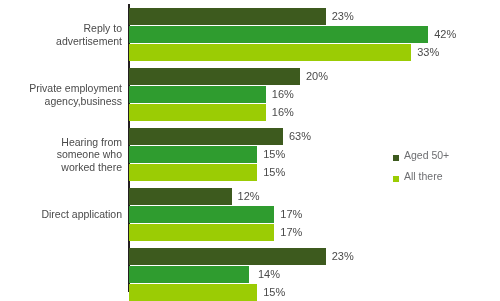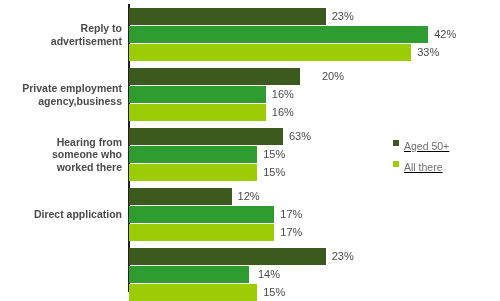--- a/index.html
+++ b/index.html
@@ -29,21 +29,21 @@
     height: 301px;
   }
   .cat-label {
     position: absolute;
     right: 0;
     width: 118px;
     text-align: right;
     color: #4a4a4a;
     font-size: 10.5px;
     line-height: 12.5px;
-    font-weight: bold;
+    font-weight: normal;
     white-space: pre-line;
   }
 
   
   .plot {
     position: absolute;
     left: 128px;
     top: 0;
     right: 0;
     height: 301px;
@@ -72,23 +72,22 @@
 
   
   .legend {
     position: absolute;
     left: 393px;
     top: 140px;
     width: 100px;
   }
   .legend-row {
     display: flex;
-    align-items: flex-start;
+    align-items: flex-end;
     height: 21px;
-    text-decoration: underline;
   }
   .legend-swatch {
     width: 6px;
     height: 6px;
     margin-right: 5px;
     flex: 0 0 auto;
   }
   .legend-text {
     font-size: 10.5px;
     color: #6d6e71;
@@ -113,21 +112,21 @@
 
   <div class="plot">
     <div class="axis-line"></div>
   <div class="bar" style="top: 8px; width: 196.65px; background: rgb(61, 90, 30);"></div>
       <div class="bar-value" style="top: 8px; left: 203.65px;">23%</div>
       <div class="bar" style="top: 26px; width: 299.25px; background: rgb(47, 156, 47);"></div>
       <div class="bar-value" style="top: 26px; left: 306.25px;">42%</div>
       <div class="bar" style="top: 44px; width: 282.15px; background: rgb(155, 204, 4);"></div>
       <div class="bar-value" style="top: 44px; left: 289.15px;">33%</div>
       <div class="bar" style="top: 68px; width: 171px; background: rgb(61, 90, 30);"></div>
-      <div class="bar-value" style="top: 68px; left: 178px; margin-left: 16px;">20%</div>
+      <div class="bar-value" style="top: 68px; left: 178px;">20%</div>
       <div class="bar" style="top: 86px; width: 136.8px; background: rgb(47, 156, 47);"></div>
       <div class="bar-value" style="top: 86px; left: 143.8px;">16%</div>
       <div class="bar" style="top: 104px; width: 136.8px; background: rgb(155, 204, 4);"></div>
       <div class="bar-value" style="top: 104px; left: 143.8px;">16%</div>
       <div class="bar" style="top: 128px; width: 153.9px; background: rgb(61, 90, 30);"></div>
       <div class="bar-value" style="top: 128px; left: 160.9px;">63%</div>
       <div class="bar" style="top: 146px; width: 128.25px; background: rgb(47, 156, 47);"></div>
       <div class="bar-value" style="top: 146px; left: 135.25px;">15%</div>
       <div class="bar" style="top: 164px; width: 128.25px; background: rgb(155, 204, 4);"></div>
       <div class="bar-value" style="top: 164px; left: 135.25px;">15%</div>

